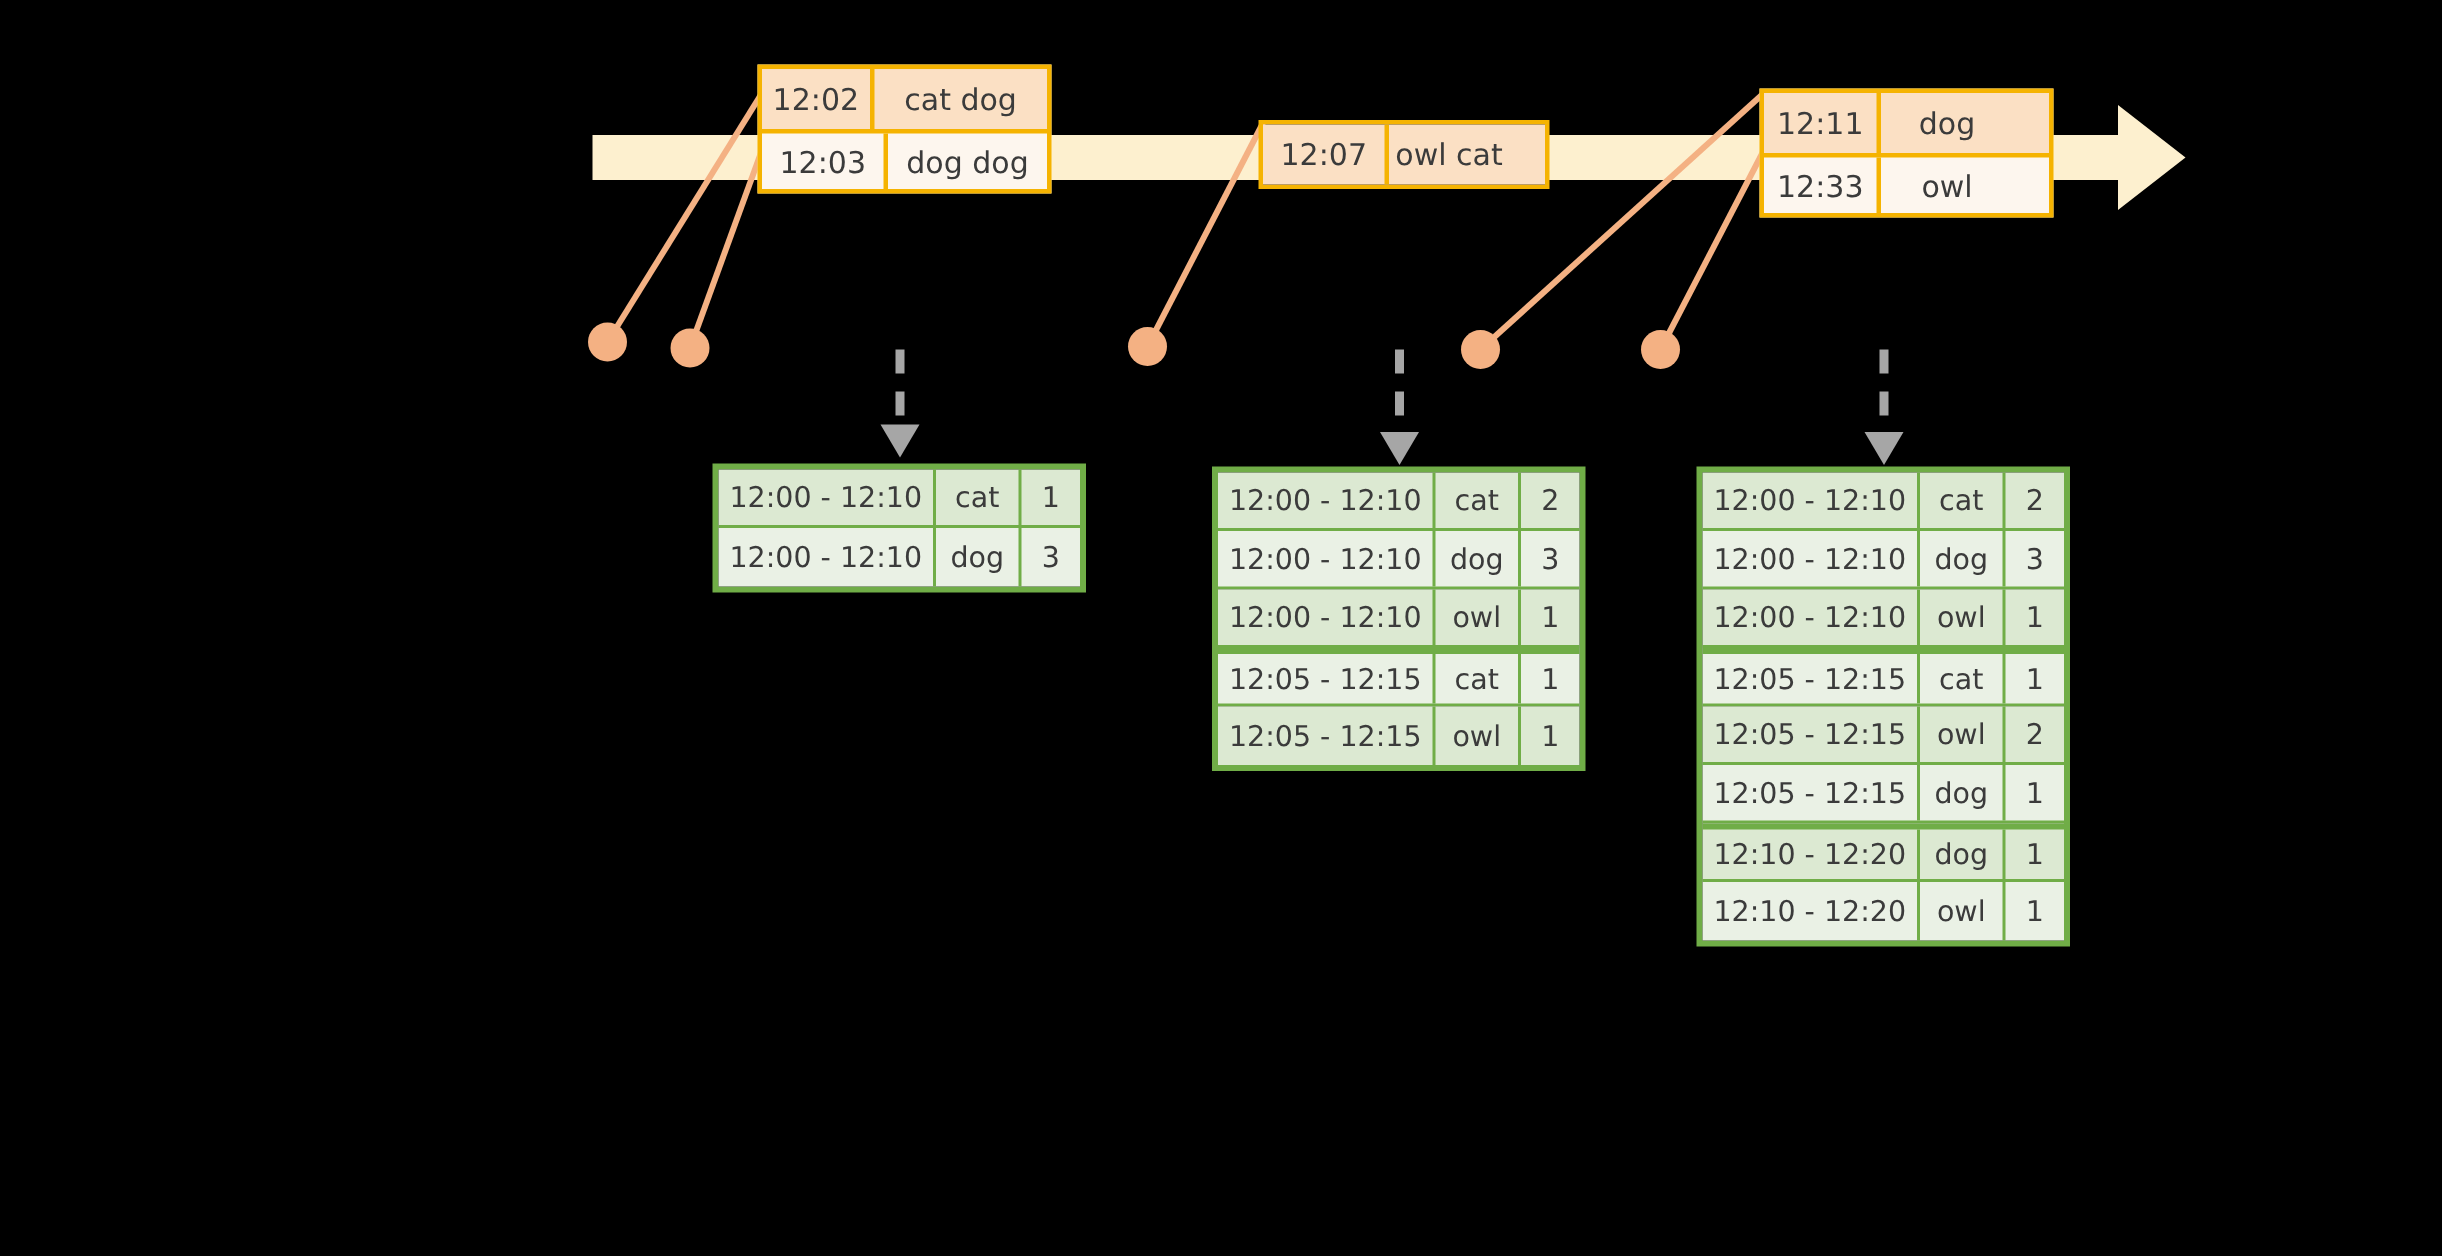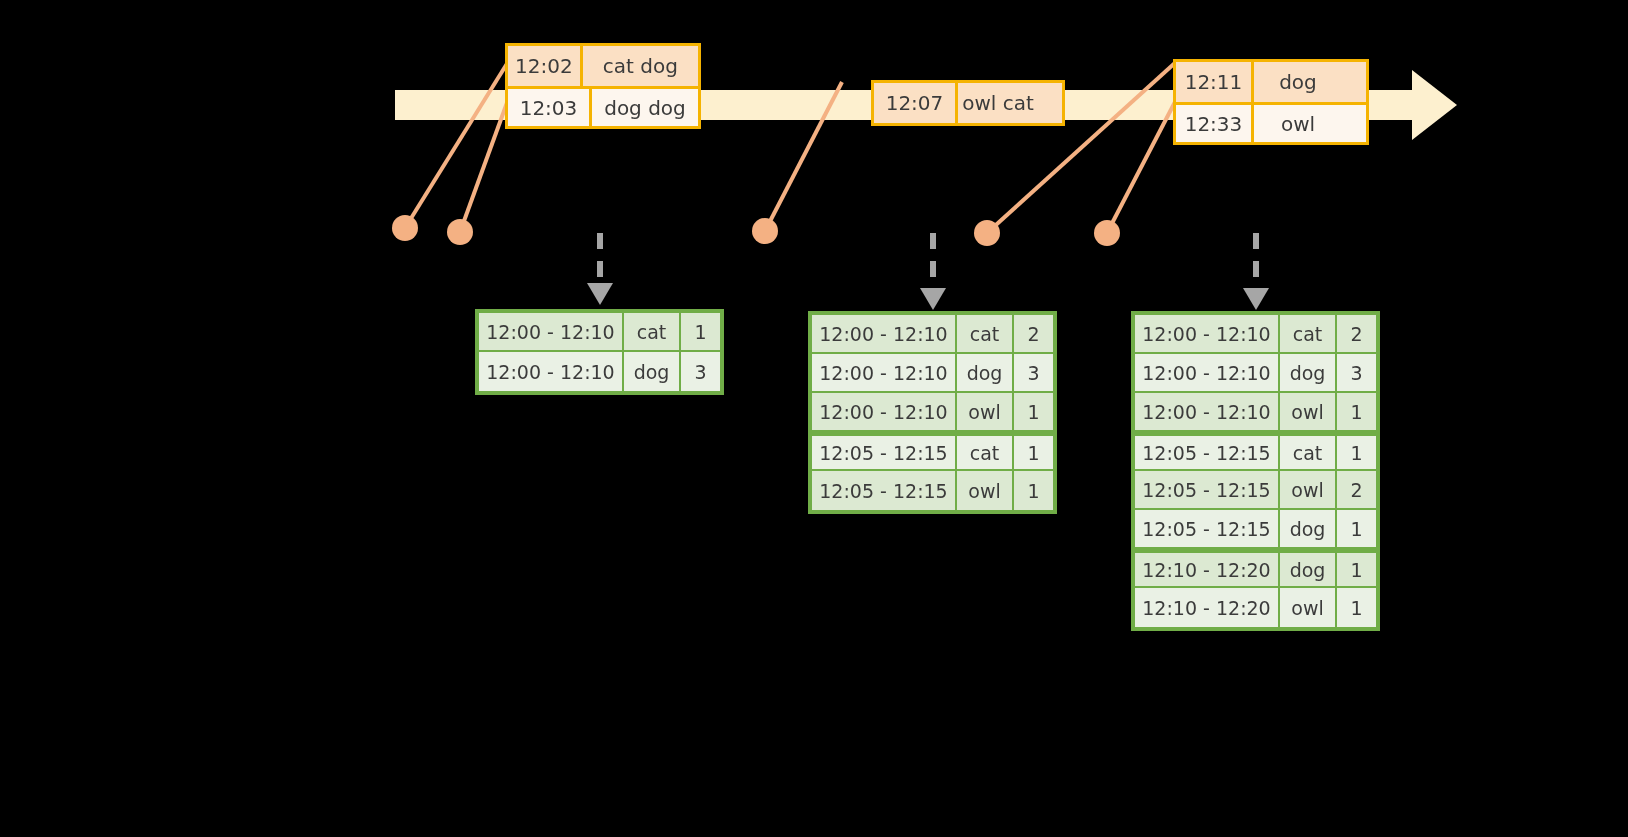--- a/index.html
+++ b/index.html
@@ -132,21 +132,21 @@
     <div class="evt-row shade-a">
       <div class="evt-time" style="width:84px;">12:02</div>
       <div class="evt-words" style="width:130px;">cat dog</div>
     </div>
     <div class="evt-row shade-b">
       <div class="evt-time" style="width:84px;">12:03</div>
       <div class="evt-words" style="width:106px;">dog dog</div>
     </div>
   </div>
 
-  <div class="evt" id="evt-1" style="left:839px; top:80px; width:194px;margin-left:32px;">
+  <div class="evt" id="evt-1" style="left:839px; top:80px; width:194px;">
     <div class="evt-row shade-a">
       <div class="evt-time" style="width:84px;">12:07</div>
       <div class="evt-words" style="width:80px;">owl cat</div>
     </div>
   </div>
 
   <div class="evt" id="evt-2" style="left:1173px; top:59px; width:196px;">
     <div class="evt-row shade-a">
       <div class="evt-time" style="width:78px;">12:11</div>
       <div class="evt-words" style="width:88px;">dog</div>

